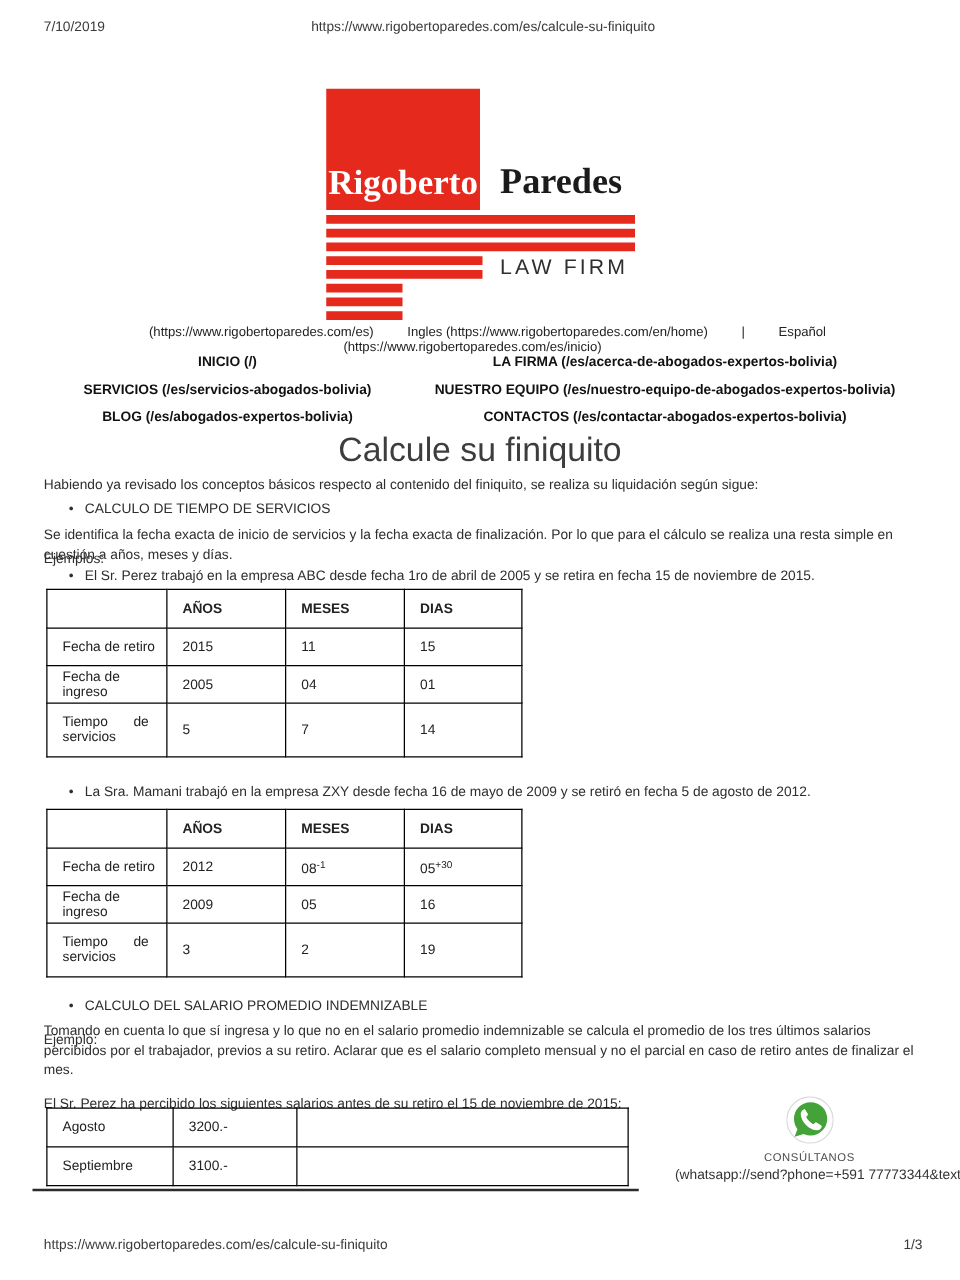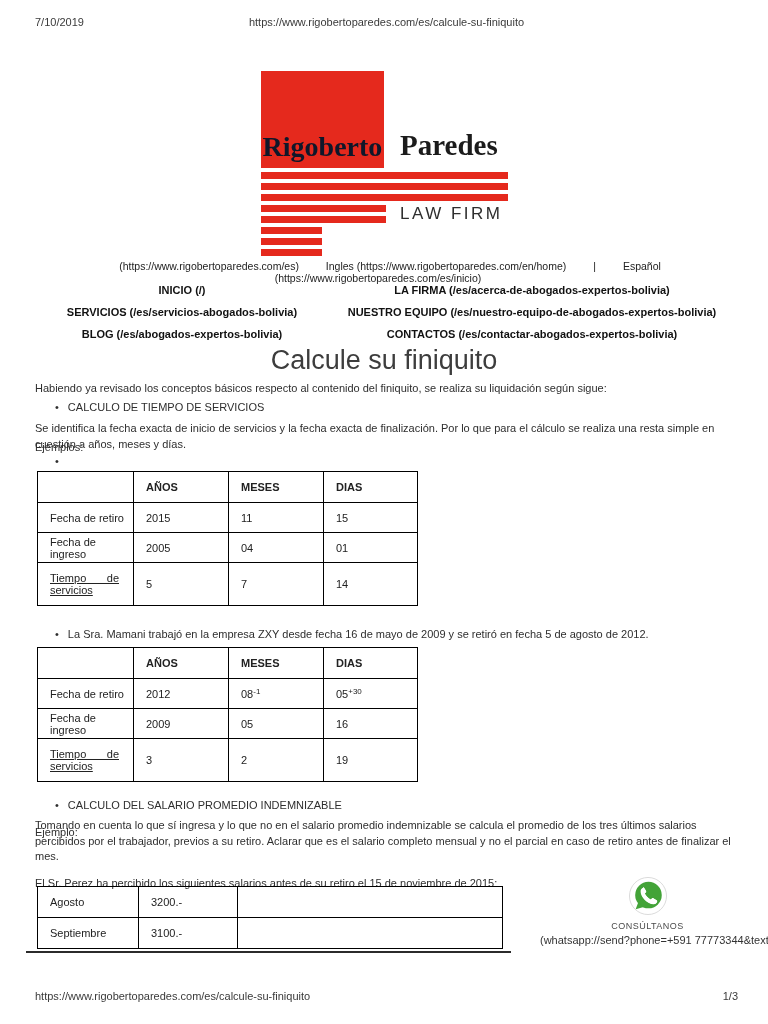--- a/index.html
+++ b/index.html
@@ -19,21 +19,21 @@
   .print-footer{top:990px;left:35px;right:30px;font-size:11px;color:#3a3a3a;
     display:flex;justify-content:space-between;}
 
   
   .logo{top:71px;left:261px;width:247px;height:186px;}
   .logo-square{position:absolute;top:0;left:0;width:123px;height:97px;
     background:var(--brand-red,#E5291D);
     display:flex;align-items:flex-end;justify-content:center;}
   .logo-square .word{
     font-family:"Liberation Serif", serif;font-weight:bold;
-    font-size:28px;color:#0f172a;line-height:1;padding-bottom:7px;}
+    font-size:28px;color:#ffffff;line-height:1;padding-bottom:7px;}
   .logo-paredes{position:absolute;left:139px;top:60px;
     font-family:"Liberation Serif", serif;font-weight:bold;
     font-size:29px;color:#1b1b1b;line-height:1;}
   .stripes{position:absolute;top:101px;left:0;width:247px;}
   .stripe{height:7px;background:var(--brand-red,#E5291D);margin-bottom:4px;}
   .stripe.long{width:247px;}
   .stripe.medium{width:125px;}
   .stripe.short{width:61px;}
   .lawfirm{position:absolute;left:139px;top:133px;width:108px;
     font-size:17px;letter-spacing:2.5px;color:#2e2e2e;font-weight:500;}
@@ -55,21 +55,21 @@
 
   
   table{border-collapse:collapse;table-layout:fixed;border-radius:17px;}
   td,th{border:1px solid #000;font-size:11px;text-align:left;
     vertical-align:middle;padding:0 8px 0 12px;color:#222;}
   th{font-weight:bold;}
   .t-serv{left:37px;}
   .t-serv th{height:30px;}
   .t-serv td{height:29px;}
   .t-serv tr.tall td{height:42px;}
-  .cell-justify{text-align:justify;padding-right:14px;text-decoration:underline;}
+  .cell-justify{text-align:justify;padding-right:14px;}
   sup{font-size:8px;vertical-align:4px;letter-spacing:0;}
   .t-sal{left:37px;top:886px;}
   .t-sal td{height:30px;}
   .cut-line{top:951px;left:26px;width:485px;height:2px;background:#2b2b2b;}
 
   
   .wa{top:877px;left:540px;width:215px;text-align:center;}
   .wa-icon{display:block;margin:0 auto;cursor:pointer;}
   .wa-label{margin-top:6px;font-size:9px;letter-spacing:0.5px;color:#4a4a4a;}
   .wa-link{margin-top:3px;font-size:11px;color:#333;white-space:nowrap;}
@@ -124,20 +124,21 @@
   <span class="dot">•</span>
   <span>CALCULO DE TIEMPO DE SERVICIOS</span>
 </div>
 
 <p class="abs para" style="top:421px;margin:0;">Se identifica la fecha exacta de inicio de servicios y la fecha exacta de finalización. Por lo que para el cálculo se realiza una resta simple en cuestión a años, meses y días.</p>
 
 <p class="abs para" style="top:440px;margin:0;">Ejemplos:</p>
 
 <div class="abs bullet" style="top:455px;">
   <span class="dot">•</span>
+  <span>El Sr. Perez trabajó en la empresa ABC desde fecha 1ro de abril de 2005 y se retira en fecha 15 de noviembre de 2015.</span>
 </div>
 
 <table class="abs t-serv" style="top:471px;">
   <colgroup>
       <col style="width:96px">
       <col style="width:95px">
       <col style="width:95px">
       <col style="width:94px">
     </colgroup>
   <tbody>

